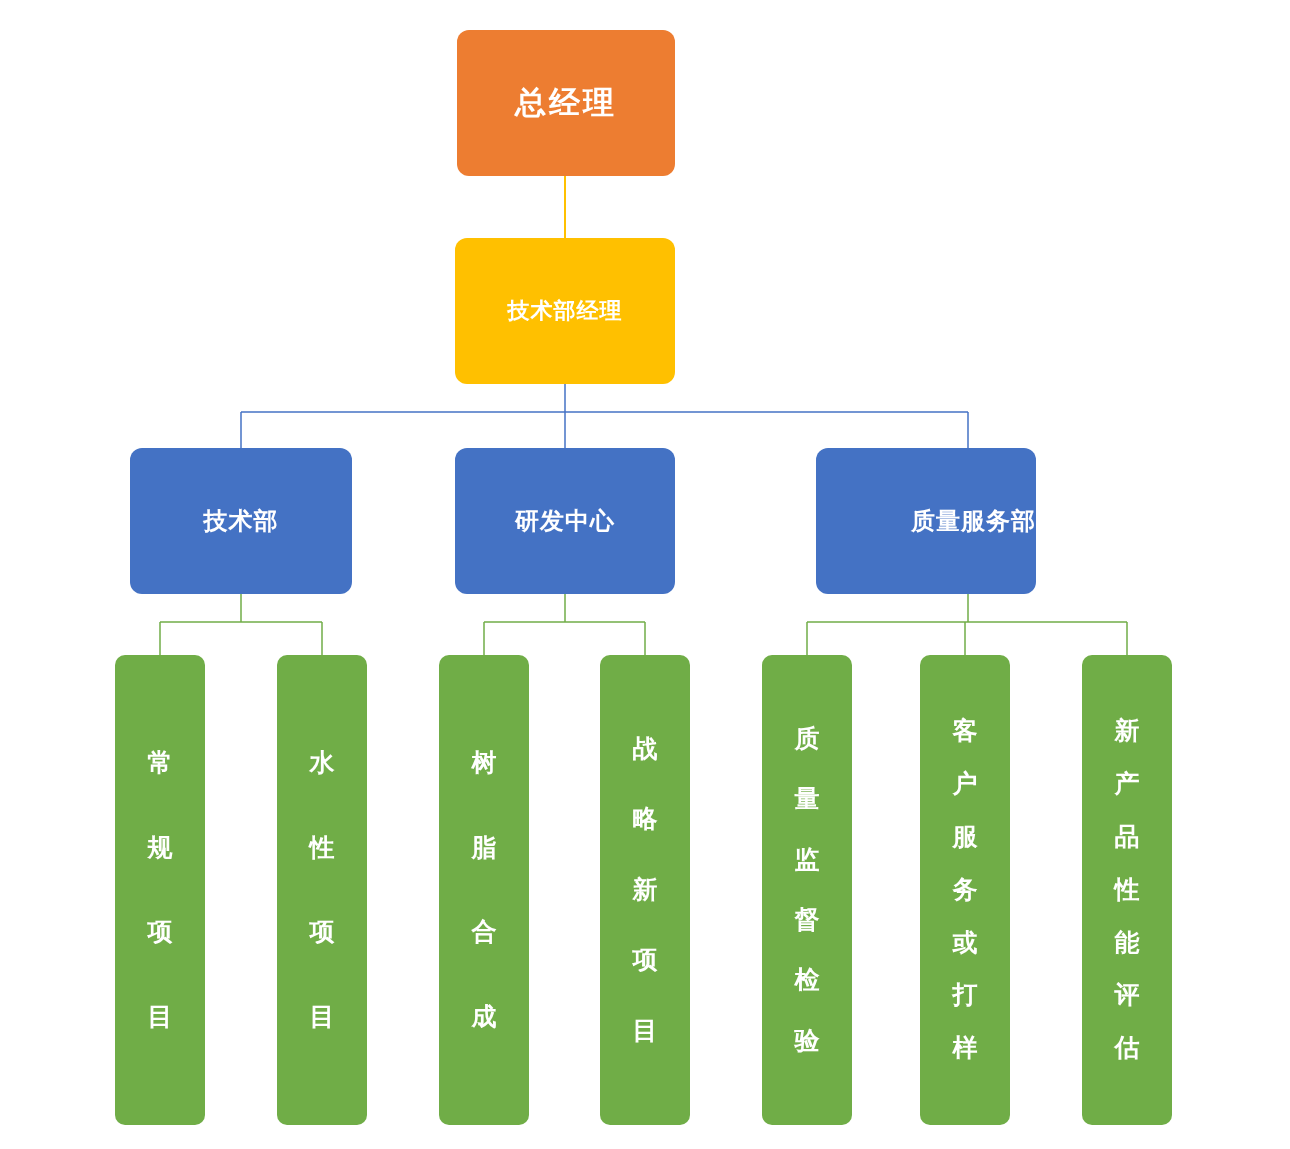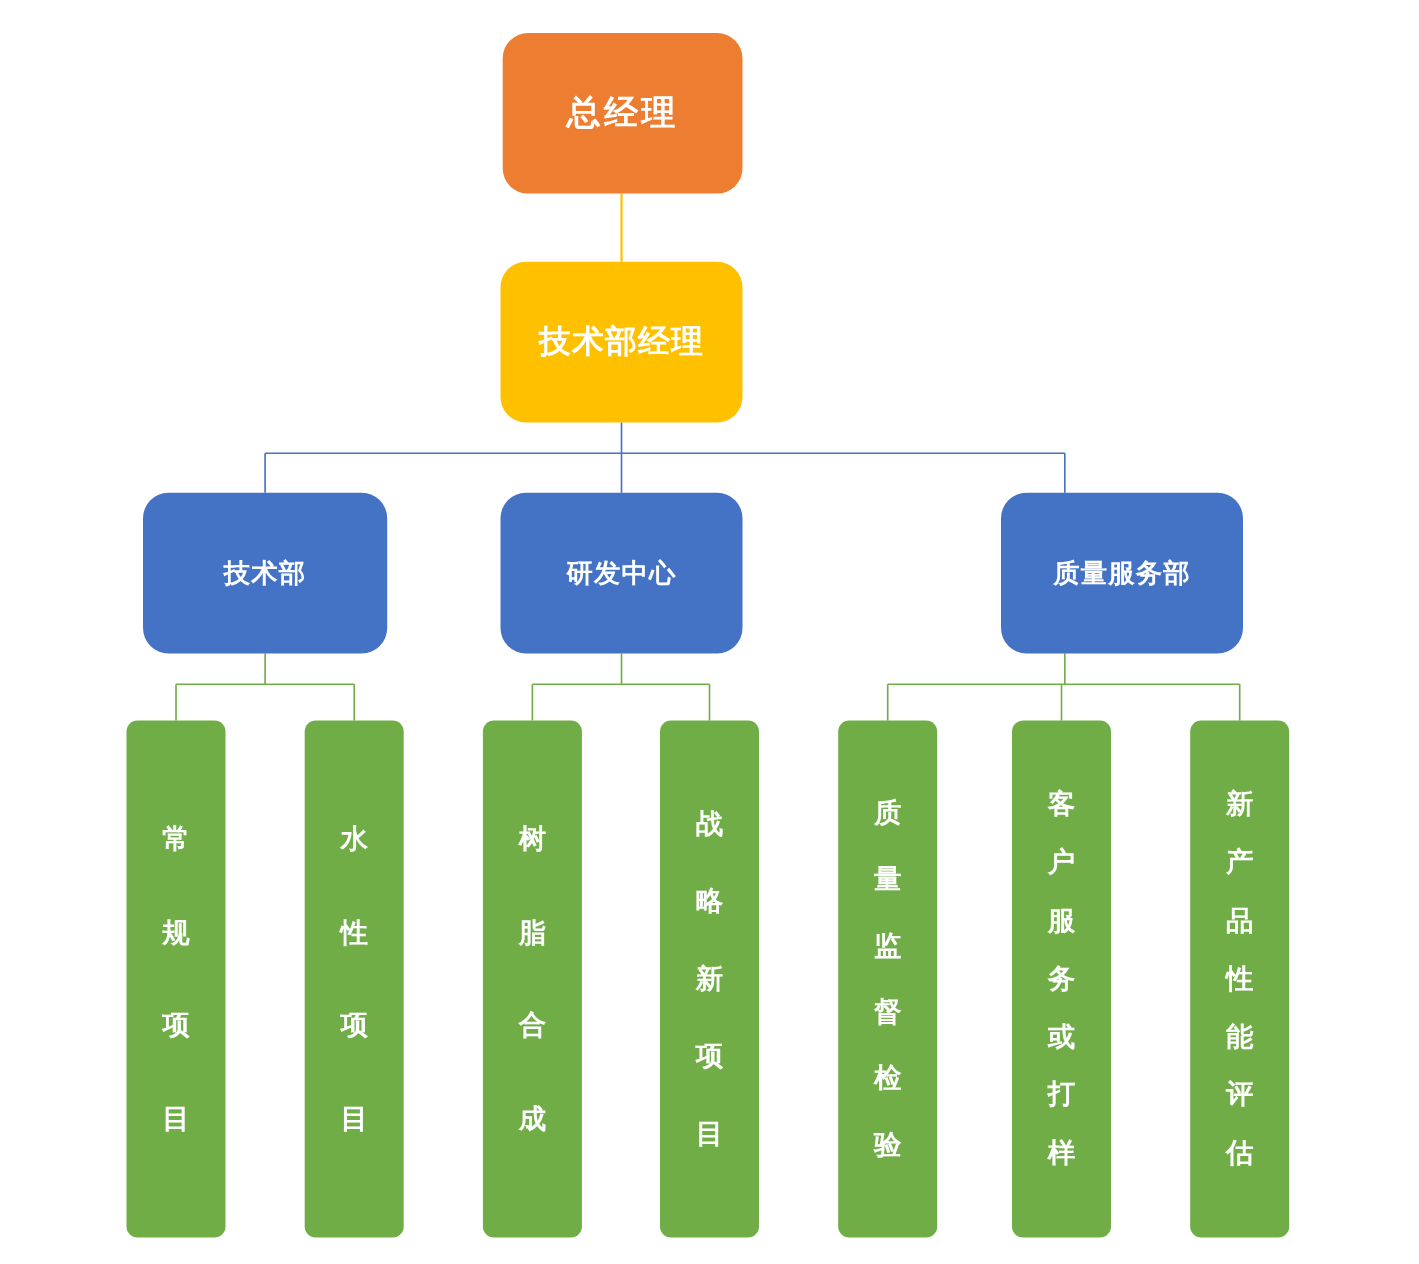--- a/index.html
+++ b/index.html
@@ -22,37 +22,37 @@
     pointer-events: none;
   }
 
   .node {
     position: absolute;
     display: flex;
     align-items: center;
     justify-content: center;
     color: #ffffff;
     font-weight: bold;
-    border-radius: 23px;
+    border-radius: 12px;
     text-align: center;
   }
 
   .node-root {
     left: 457px; top: 30px;
     width: 218px; height: 146px;
     background: #ED7D31;
     font-size: 31px;
     letter-spacing: 3px;
   }
 
   .node-manager {
     left: 455px; top: 238px;
     width: 220px; height: 146px;
     background: #FFC000;
-    font-size: 29px;
+    font-size: 22px;
     letter-spacing: 1px;
   }
 
   .node-dept {
     top: 448px; height: 146px;
     background: #4472C4;
     font-size: 24px;
     letter-spacing: 1px;
   }
 
@@ -125,21 +125,21 @@
   <div class="node node-manager">
     <span>技术部经理</span>
   </div>
 
   <div class="node node-dept" style="left:130px; width:222px;">
     <span>技术部</span>
   </div>
   <div class="node node-dept" style="left:455px; width:220px;align-items:center;">
     <span>研发中心</span>
   </div>
-  <div class="node node-dept" style="left:910px; width:220px;">
+  <div class="node node-dept" style="left:816px; width:220px;justify-content:flex-end;">
     <span>质量服务部</span>
   </div>
 
   <div class="node node-team" style="left:115px;">
     <div class="vlabel">
         <span class="vchar">常</span>
         <span class="vchar">规</span>
         <span class="vchar">项</span>
         <span class="vchar">目</span>
       </div>

